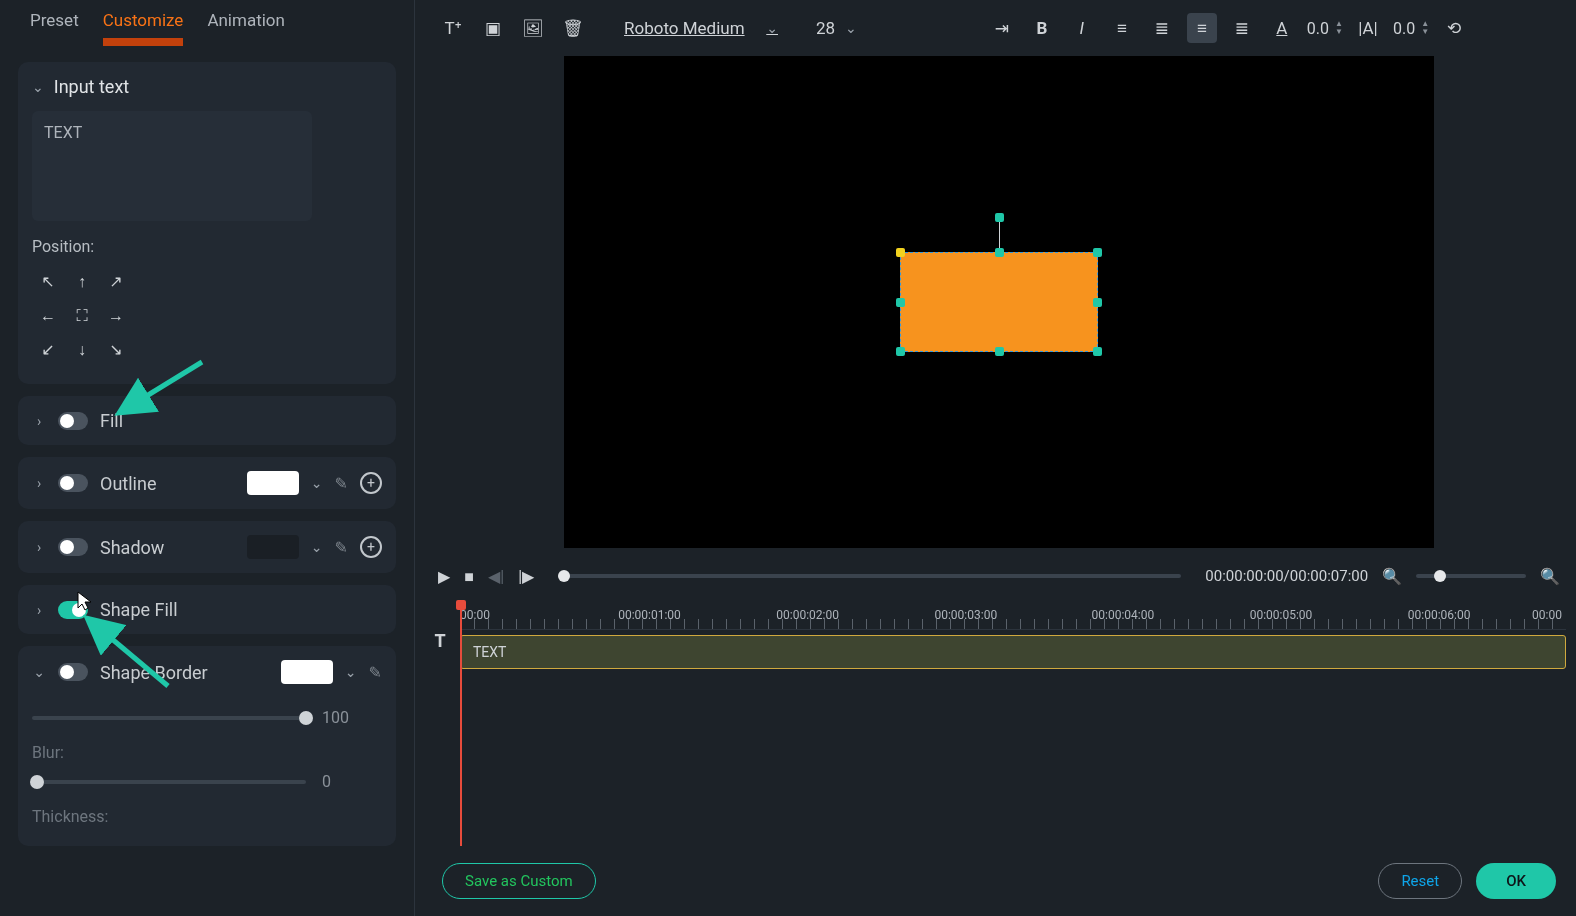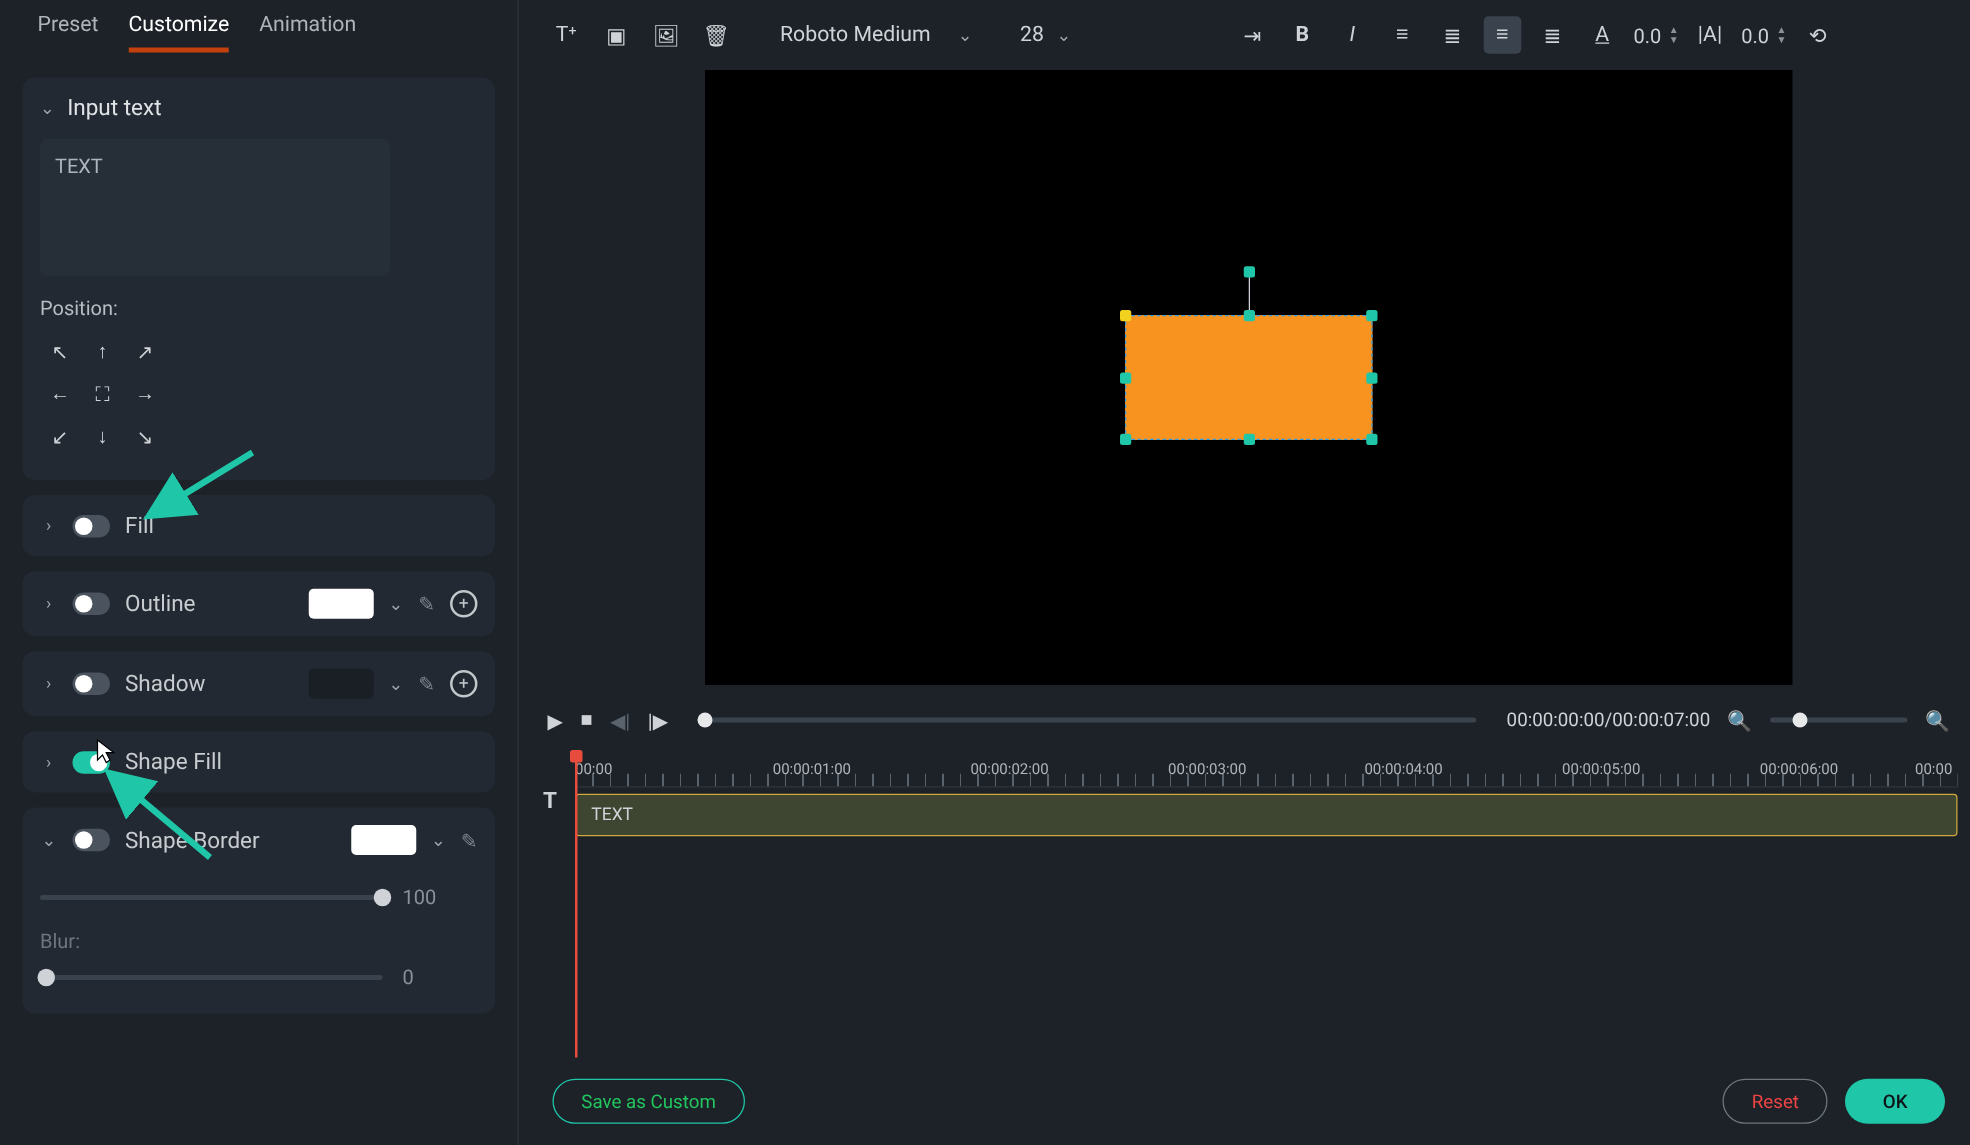--- a/index.html
+++ b/index.html
@@ -2,21 +2,21 @@
 <html><head>
 <meta charset="utf-8">
 <style>
 * { box-sizing: border-box; margin: 0; padding: 0; font-family: -apple-system, BlinkMacSystemFont, "Segoe UI", Roboto, sans-serif; }
 body { background: #1c2228; color: #c8ccd0; width: 1576px; height: 916px; overflow: hidden; position: relative; }
 
 
 .side-panel { position: absolute; left: 0; top: 0; width: 414px; height: 100%; background: #1c2228; }
 .tabs-row { display:flex; gap: 24px; padding: 10px 30px 0; font-size: 17px; }
 .tab { padding-bottom: 8px; cursor: pointer; color: #aeb4bb; }
-.tab.active { color:#ffffff; border-bottom: 4px solid #c2410c; }
+.tab.active { color:#f97316; border-bottom: 8px solid #c2410c; }
 
 .panel-scroll { position:absolute; top:48px; bottom:0; left:0; right:0; overflow-y:auto; padding: 14px 18px 0 18px; }
 .panel-scroll::-webkit-scrollbar { width:10px; }
 .panel-scroll::-webkit-scrollbar-thumb { background:#3a434d; border-radius:5px; }
 
 .section { background:#222932; border-radius:10px; margin-bottom:12px; }
 .section-header { display:flex; align-items:center; gap:10px; padding:14px 14px; font-size:18px; color:#e0e3e6; }
 .chev { font-size:14px; color:#9aa2ab; }
 .section-body { padding: 0 14px 18px; }
 
@@ -47,21 +47,21 @@
 .slider .thumb { width:14px;height:14px;background:#cfd3d7;border-radius:50%;position:absolute;top:-5px; }
 .val-box { width:60px; color:#8a9199; font-size:16px; }
 .sub-label { font-size:16px; margin-top:16px; }
 
 
 .right-area { position:absolute; left:422px; top:0; right:0; bottom:0; background:#1c2228; }
 .toolbar { height:56px; display:flex; align-items:center; gap:10px; padding:0 16px; }
 .divider-v { width:1px; height:100%; background:#2c343d; position:absolute; left:414px; top:0; bottom:0; }
 .tool-btn { width:30px;height:30px;display:flex;align-items:center;justify-content:center;color:#cfd3d7;cursor:pointer;border-radius:4px; font-size:17px;}
 .tool-btn.active { background:#3a434d; }
-.font-sel { display:flex;align-items:center;gap:8px;min-width:160px;font-size:17px;color:#cfd3d7;justify-content:space-between;padding-right:6px; }
+.font-sel { display:flex;align-items:center;gap:8px;min-width:160px;font-size:17px;color:#cfd3d7;justify-content:space-between;padding-right:6px;text-decoration:underline; }
 .size-sel { display:flex;align-items:center;gap:10px;font-size:17px;color:#cfd3d7; }
 .num-field { display:flex;align-items:center;gap:6px; font-size:16px; color:#cfd3d7; }
 .caret-stack { display:flex;flex-direction:column;font-size:8px;line-height:8px;color:#8a9199; }
 
 .canvas-wrap { position:absolute; top:56px; left:0; right:0; height:498px; display:flex; justify-content:center; background:#1c2228; }
 .canvas { width:870px; height:492px; background:#000; position:relative; }
 .shape { position:absolute; left:336px; top:196px; width:198px; height:100px; background:#f7931e; border:1px dashed #3a9bdc; }
 .handle { width:9px;height:9px;background:#1fc7a8;position:absolute;border-radius:2px; }.h-tm{left:50%;top:-5px;margin-left:-4px}.h-tr{right:-5px;top:-5px}
 .h-ml{left:-5px;top:50%;margin-top:-4px}.h-mr{right:-5px;top:50%;margin-top:-4px}
 .h-bl{left:-5px;bottom:-5px}.h-bm{left:50%;bottom:-5px;margin-left:-4px}.h-br{right:-5px;bottom:-5px}
@@ -83,21 +83,21 @@
 .ruler-ticks { position:absolute; left:0; right:0; bottom:0; height:10px; background:repeating-linear-gradient(to right, #5a626b 0 1px, transparent 1px 14px); }
 .playhead { position:absolute; left:38px; top:0; bottom:0; width:2px; background:#e74c3c; }
 .playhead::before{content:"";position:absolute;left:-4px;top:0;width:10px;height:10px;background:#e74c3c;border-radius:2px}
 .track-row { display:flex; align-items:center; height:36px; margin-top:4px; }
 .track-icon { position:absolute; left:6px; width:24px; text-align:center; font-size:18px; font-weight:bold; color:#cfd3d7; }
 .clip { flex:1; height:34px; background:#3e4530; border:1px solid #d0a93e; border-radius:3px; display:flex; align-items:center; padding:0 12px; font-size:14px;color:#cfd3d7; }
 
 .bottom-bar { position:absolute; bottom:0; left:0; right:0; height:70px; display:flex; align-items:center; padding:0 20px; gap:14px; }
 .btn { height:36px; padding:0 22px; display:flex;align-items:center;justify-content:center;border-radius:18px;font-size:15px;cursor:pointer; }
 .btn-outline { border:1.5px solid #1fc7a8; color:#22c55e; }
-.btn-reset { border:1.5px solid #6d757e; color:#ef4444; }
+.btn-reset { border:1.5px solid #6d757e; color:#0ea5e9; }
 .btn-ok { background:#1fc7a8; color:#0e1418; font-weight:500; padding:0 30px; }
 
 
 .arrow { position:absolute; pointer-events:none; }
 .arrow svg { overflow:visible; }
 
 .cursor-arrow { position:absolute; font-size:18px; color:#fff; }
 </style>
 </head>
 <body>
@@ -194,20 +194,21 @@
             </div>
           <div class="val-box">100</div>
         </div>
         <div class="sub-label">Blur:</div>
         <div class="slider-row">
           <div class="slider">
               <div class="thumb" style="left:-2px"></div>
             </div>
           <div class="val-box">0</div>
         </div>
+        <div class="sub-label">Thickness:</div>
       </div>
     </div>
 
   </div>
 </div>
 
 <div class="divider-v"></div>
 
 <div class="right-area">
 

